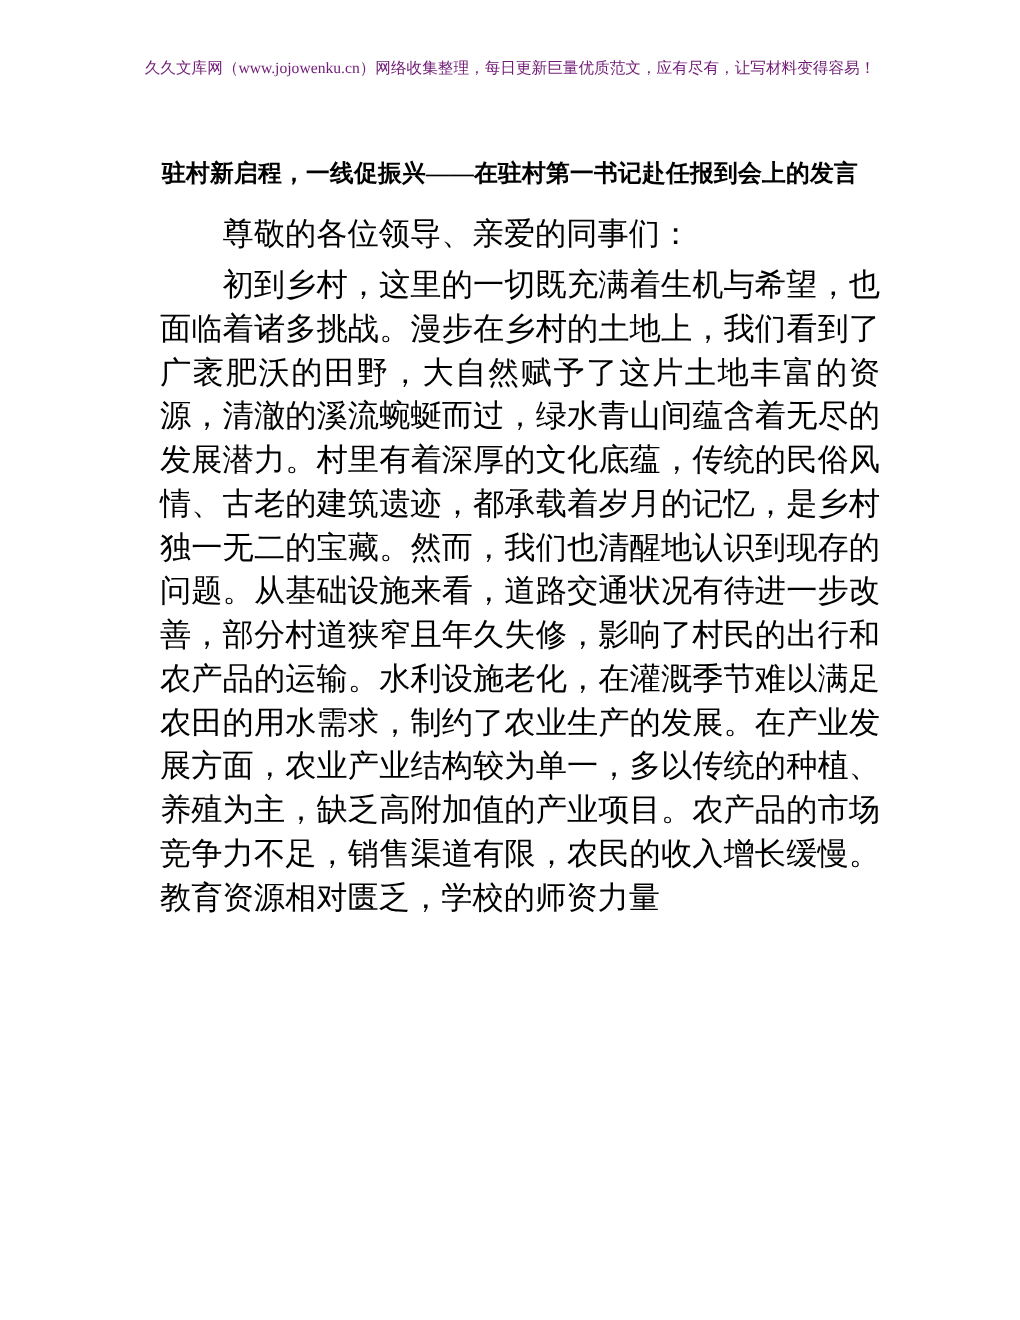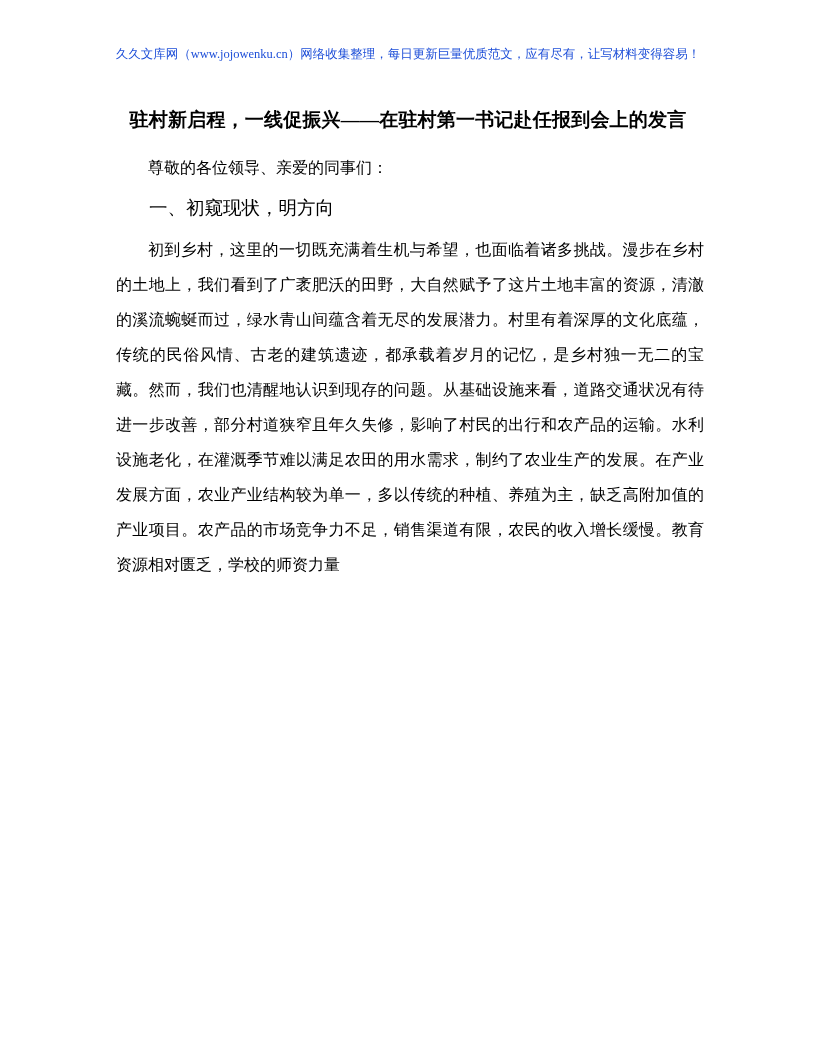--- a/index.html
+++ b/index.html
@@ -22,41 +22,41 @@
     padding: 0;
   }
   .header-note {
     position: absolute;
     top: 44px;
     left: 112px;
     width: 592px;
     font-size: 12.5px;
     line-height: 20px;
     text-align: center;
-    color: #1d4ed8;
+    color: #701a75;
     font-family: "Liberation Serif", "DejaVu Serif", serif;
   }
   .doc-body {
     position: absolute;
-    top: 104px;
+    top: 124px;
     left: 112px;
     width: 592px;
   }
   .doc-title {
     font-size: 19px;
     line-height: 32px;
     text-align: center;
     margin: 0 0 14px 0;
     font-family: "Liberation Serif", "DejaVu Serif", serif;
     letter-spacing: 0.2px;
   }
   p.para {
-    font-size: 16px;
+    font-size: 25px;
     line-height: 35px;
-    margin: 0 0 6px 4px;
+    margin: 0 0 6px 16px;
     text-indent: 2em;
     text-align: justify;
     text-justify: inter-ideograph;
     font-family: "Liberation Serif", "DejaVu Serif", serif;
   }
   p.heading {
     font-size: 18.5px;
     line-height: 35px;
     margin: 0 0 6px 0;
     text-indent: 2em;
@@ -71,18 +71,17 @@
 
   <div class="header-note">久久文库网（www.jojowenku.cn）网络收集整理，每日更新巨量优质范文，应有尽有，让写材料变得容易！</div>
 
   <div class="doc-body">
 
     <h1 class="doc-title">驻村新启程，一线促振兴——在驻村第一书记赴任报到会上的发言</h1>
 
     <p class="para">尊敬的各位领导、亲爱的同事们：</p>
 
 
-    <p class="heading">一、初窥现状，明方向</p>
 
     <p class="para">初到乡村，这里的一切既充满着生机与希望，也面临着诸多挑战。漫步在乡村的土地上，我们看到了广袤肥沃的田野，大自然赋予了这片土地丰富的资源，清澈的溪流蜿蜒而过，绿水青山间蕴含着无尽的发展潜力。村里有着深厚的文化底蕴，传统的民俗风情、古老的建筑遗迹，都承载着岁月的记忆，是乡村独一无二的宝藏。然而，我们也清醒地认识到现存的问题。从基础设施来看，道路交通状况有待进一步改善，部分村道狭窄且年久失修，影响了村民的出行和农产品的运输。水利设施老化，在灌溉季节难以满足农田的用水需求，制约了农业生产的发展。在产业发展方面，农业产业结构较为单一，多以传统的种植、养殖为主，缺乏高附加值的产业项目。农产品的市场竞争力不足，销售渠道有限，农民的收入增长缓慢。教育资源相对匮乏，学校的师资力量</p>
 
   </div>
 </div>
 
 </body></html>

